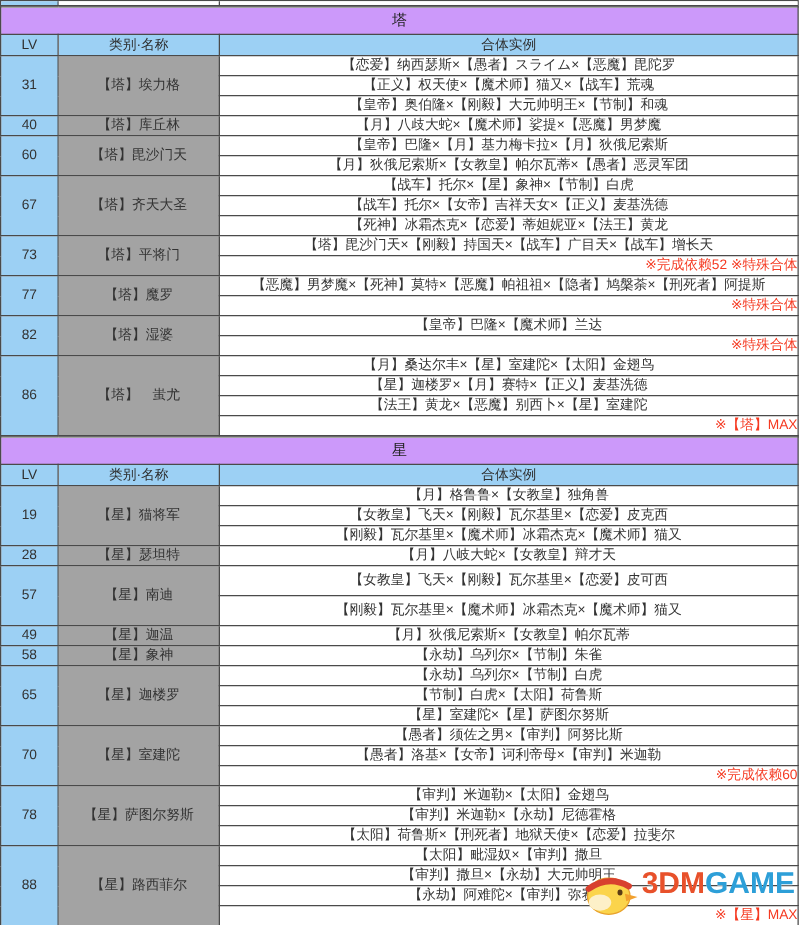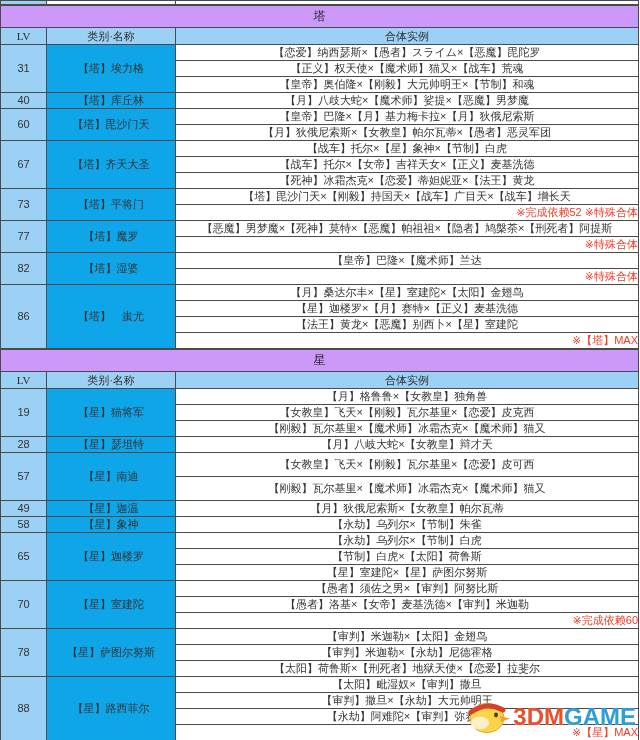--- a/index.html
+++ b/index.html
@@ -22,28 +22,28 @@
   .c-lv{width:46px;} .c-name{width:129px;}
   .tbl td{
     border:1px solid var(--bd);padding:0;text-align:center;vertical-align:middle;
     font-size:11px;line-height:1.1;color:var(--txt);overflow:hidden;white-space:nowrap;
   }
   .tbl tr{height:16px;}
   .tbl tr.title-row{height:22px;}
   .tbl tr.head-row{height:17px;}
   .tbl tr.tall{height:24px;}
   .tbl td.title{background:var(--purple);font-size:12px;color:#222;}
-  .tbl td.head{background:var(--blue);color:#2f2f2f;font-family:Liberation Serif, serif;}
+  .tbl td.head{background:var(--blue);color:#2f2f2f;}
   .tbl td.lv{background:var(--blue);}
-  .tbl td.nm{background:#0ea5e9;}
+  .tbl td.nm{background:#a3a3a3;}
   .tbl td.ex{background:#fff;}
   .tbl td.red{color:var(--red);text-align:right;}
 
   .watermark{
-    position:absolute;right:4px;bottom:2px;display:flex;align-items:center;z-index:5;
+    position:absolute;right:4px;bottom:2px;display:flex;z-index:5;
     pointer-events:none;
   }
   .wm-text{font-size:24px;font-weight:bold;letter-spacing:0px;line-height:1;
            text-shadow:0 1px 0 rgba(255,255,255,.6);}
   .wm-3dm{color:#e8512b;}
   .wm-game{color:#2d9fd8;}
 </style>
 </head>
 <body>
 
@@ -209,21 +209,21 @@
         </tr>
         <tr>
           <td class="ex">【星】室建陀×【星】萨图尔努斯</td>
         </tr>
         <tr>
           <td class="lv" rowspan="3">70</td>
           <td class="nm" rowspan="3">【星】室建陀</td>
           <td class="ex">【愚者】须佐之男×【审判】阿努比斯</td>
         </tr>
         <tr>
-          <td class="ex">【愚者】洛基×【女帝】麦基洗德×【审判】米迦勒</td>
+          <td class="ex">【愚者】洛基×【女帝】诃利帝母×【审判】米迦勒</td>
         </tr>
         <tr>
           <td class="ex red">※完成依赖60</td>
         </tr>
         <tr>
           <td class="lv" rowspan="3">78</td>
           <td class="nm" rowspan="3">【星】萨图尔努斯</td>
           <td class="ex">【审判】米迦勒×【太阳】金翅鸟</td>
         </tr>
         <tr>

